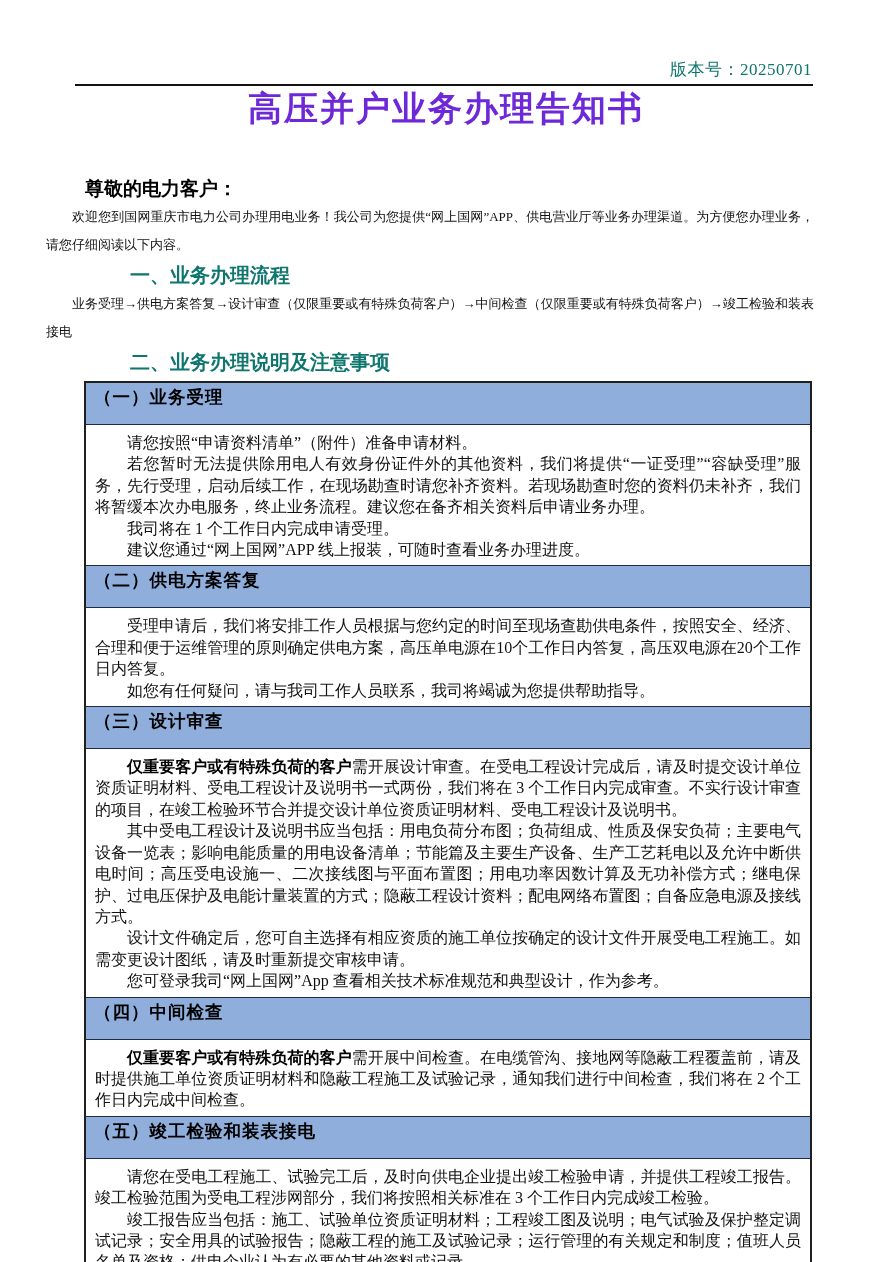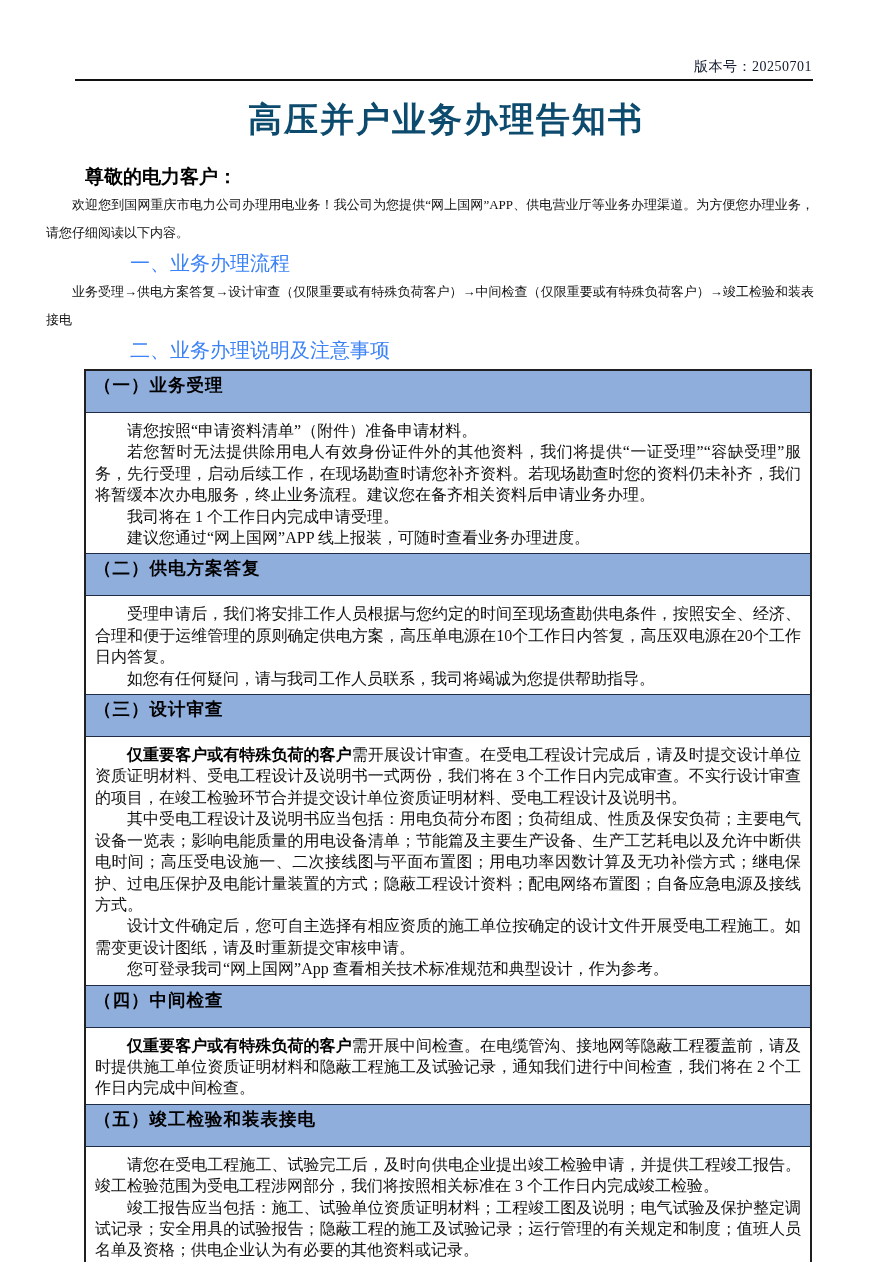--- a/index.html
+++ b/index.html
@@ -9,57 +9,56 @@
     font-family: "Liberation Serif", serif;
     color: #1a1a1a;
     overflow: hidden;
     position: relative;
   }
   .page { width: 892px; height: 1262px; background: #ffffff; }
 
   .version-row {
     padding: 58px 80px 3px 16px;
     text-align: right;
-    font-size: 14px;
-    color: #0f172a;
+    font-size: 17px;
+    color: #0f766e;
     letter-spacing: 0.5px;
   }
   .header-rule {
     margin: 0 79px 0 75px;
     border-top: 2.2px solid #111;
   }
   .doc-title {
-    margin-top: 16px;
     text-align: center;
     font-family: "Liberation Sans", sans-serif;
     font-size: 34px;
     font-weight: 800;
-    color: #0c4a6e;
+    color: #6d28d9;
     letter-spacing: 2px;
   }
   .salutation {
-    margin: 21px 80px 0 85px;
+    margin: 44px 80px 0 85px;
     font-size: 19px;
     font-weight: bold;
     color: #000;
   }
   .intro, .flow {
     margin: 1px 78px 0 46px;
     font-size: 13px;
     line-height: 28px;
     text-indent: 2em;
     color: #111;
     text-align: justify;
   }
   .h-num {
     margin: 3px 80px 1px 130px;
     font-family: "Liberation Sans", sans-serif;
     font-size: 20px;
-    font-weight: 400;
-    color: #3b82f6;
+    font-weight: 700;
+    color: #0f766e;
   }
 
   .notice-table {
     margin: 5px 80px 0 84px;
     width: 728px;
     border: 2px solid #1f1f1f;
     background: #fff;
   }
   .sec-header {
     background: #8FAEDB;

